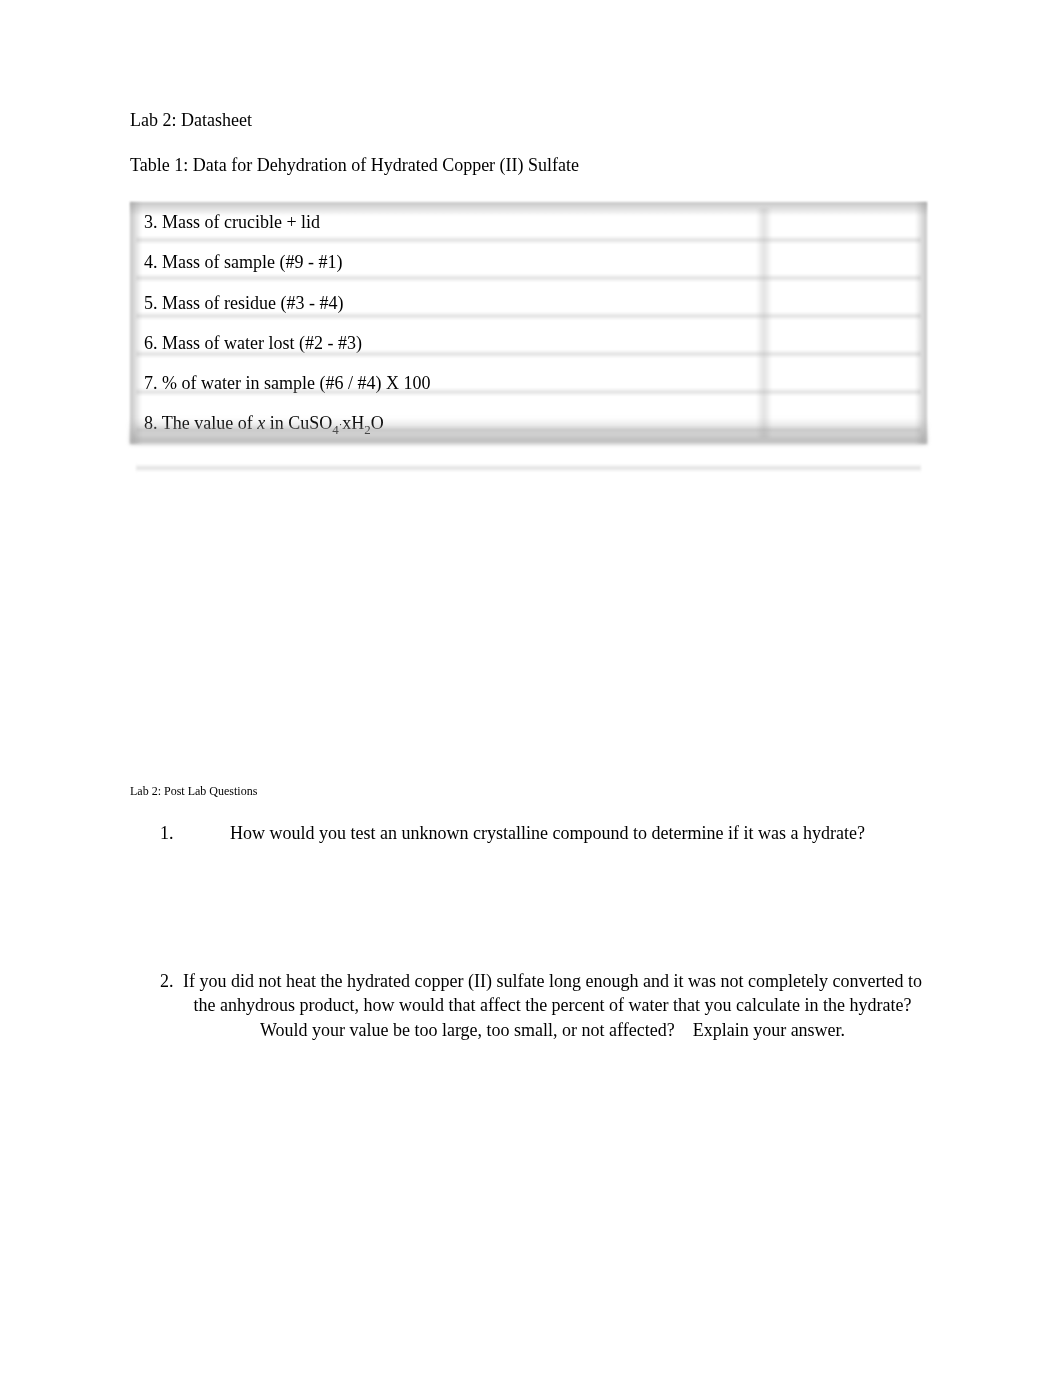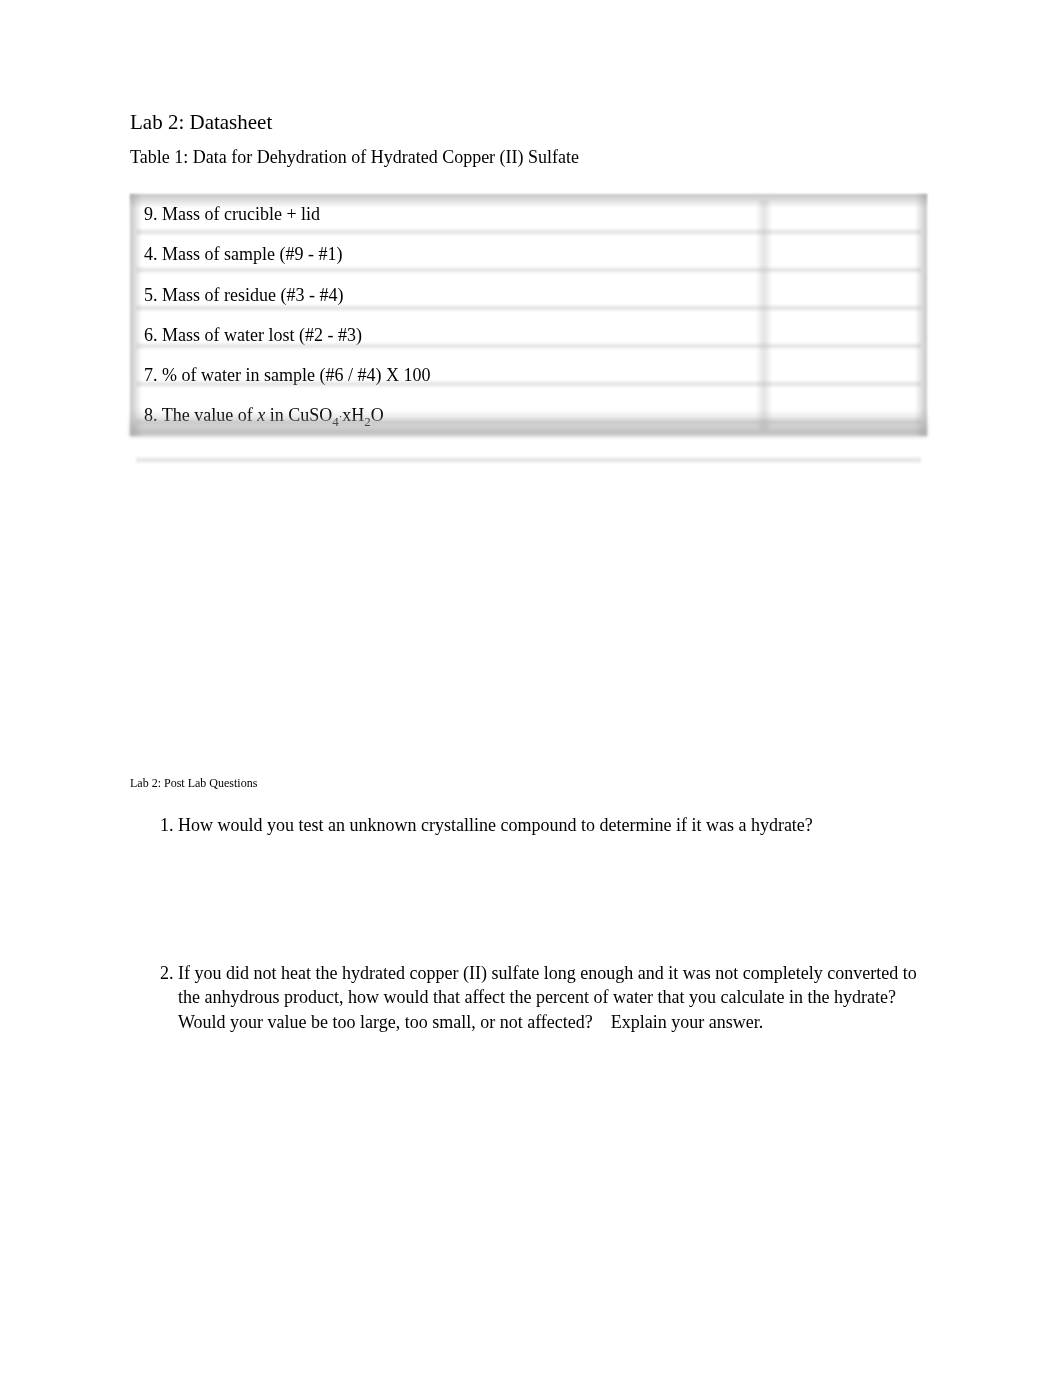--- a/index.html
+++ b/index.html
@@ -10,22 +10,22 @@
     body {
       width: 1062px;
       height: 1377px;
       background: #ffffff;
       font-family: "Times New Roman", Times, serif;
       font-size: 18px;
       color: #000000;
       padding: 110px 135px 0 130px;
     }
     .section-title {
-      font-size: 21px;
-      margin-bottom: 12px;
+      font-size: 18px;
+      margin-bottom: 24px;
     }
     .table-title {
       text-align: left;
       font-size: 18px;
       margin-bottom: 26px;
     }
     .data-table-wrapper {
       position: relative;
       width: 100%;
       margin-bottom: 340px;
@@ -108,20 +108,21 @@
       filter: blur(1.5px);
       pointer-events: none;
     }
     .postlab-title {
       font-size: 12px;
       margin-bottom: 22px;
     }
     .question-list {
       list-style: decimal;
       padding-left: 48px;
+      text-align: center;
     }
     .question-list li {
       font-size: 18px;
       line-height: 1.35;
       margin-bottom: 124px;
     }
     .question-list li:last-child {
       margin-bottom: 0;
     }
     .qspan { display: inline; }
@@ -144,21 +145,21 @@
 <body>
 
 <div class="section-title">Lab 2: Datasheet</div>
 
 <div class="table-title">Table 1: Data for Dehydration of Hydrated Copper (II) Sulfate</div>
 
 <div class="data-table-wrapper">
   <table class="data-table">
     <tbody>
         <tr>
-      <td>9. Mass of crucible + lid</td>
+      <td>3. Mass of crucible + lid</td>
       <td></td>
     </tr>
     <tr>
       <td>4. Mass of sample (#9 - #1)</td>
       <td></td>
     </tr>
     <tr>
       <td>5. Mass of residue (#3 - #4)</td>
       <td></td>
     </tr>

